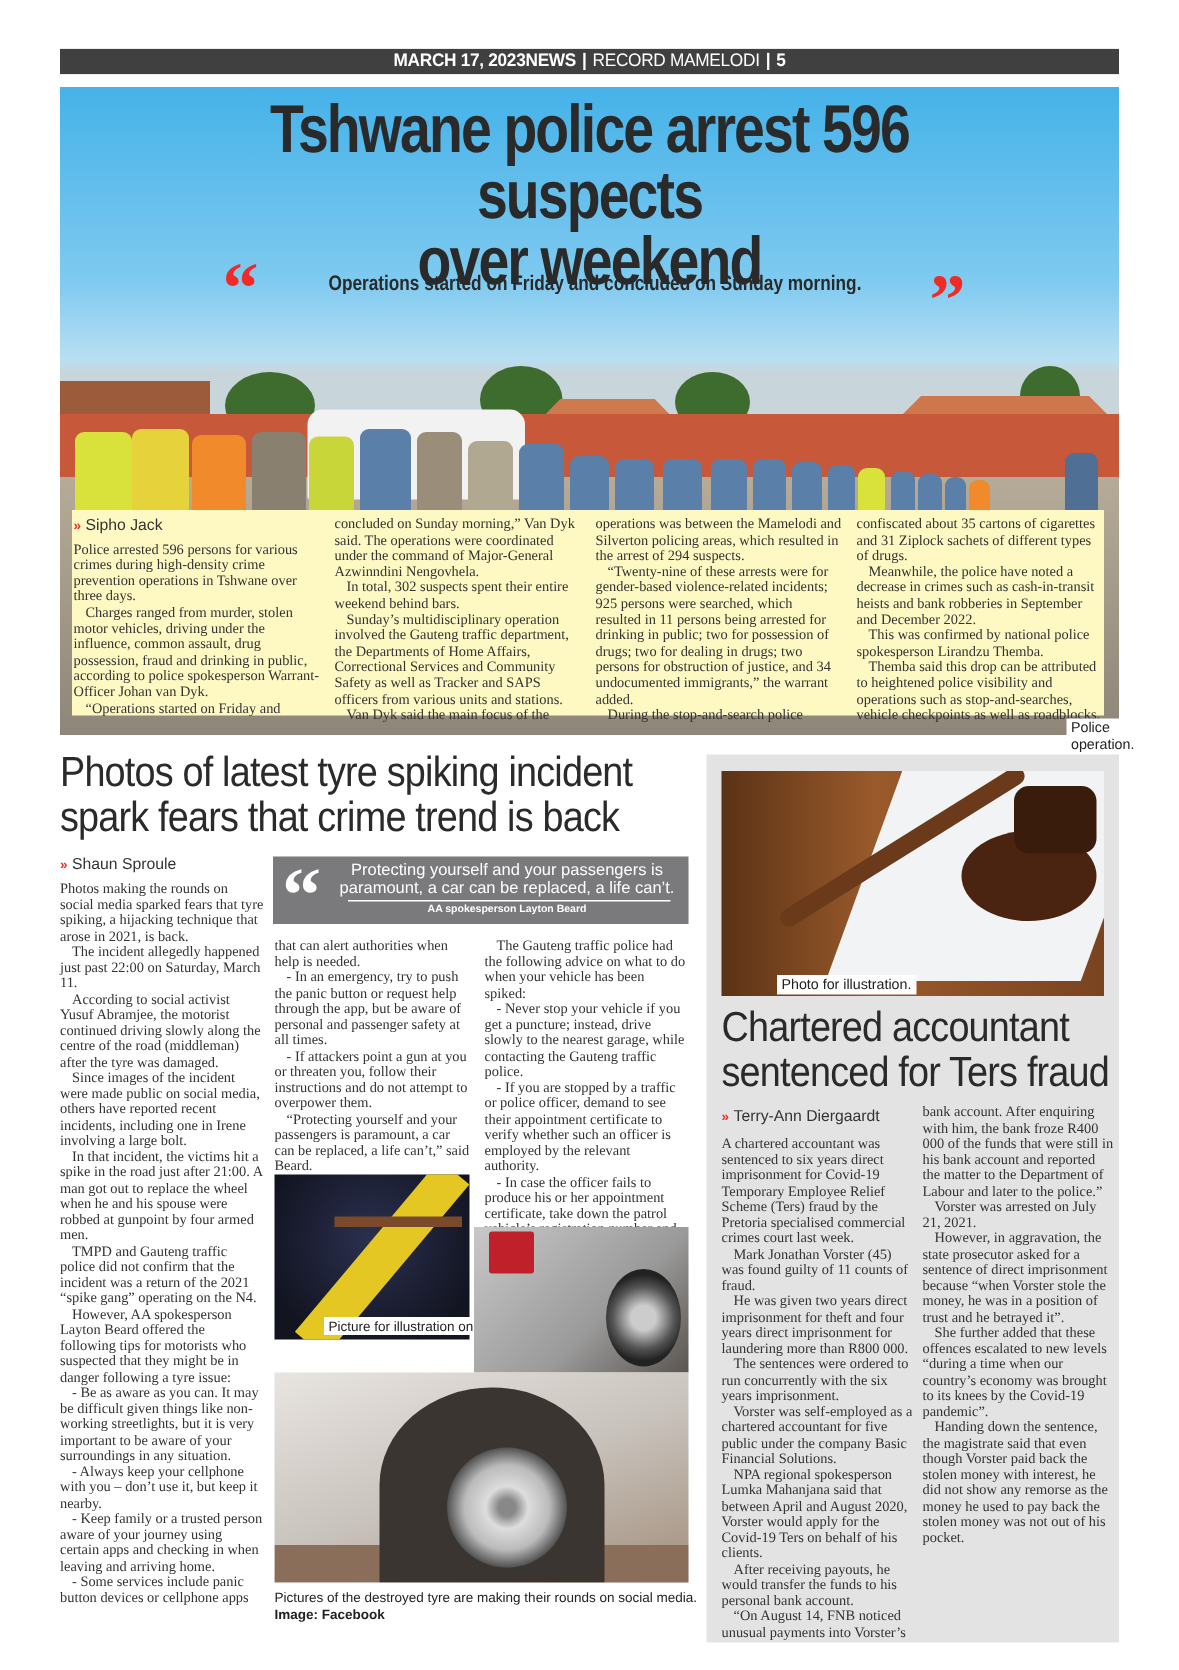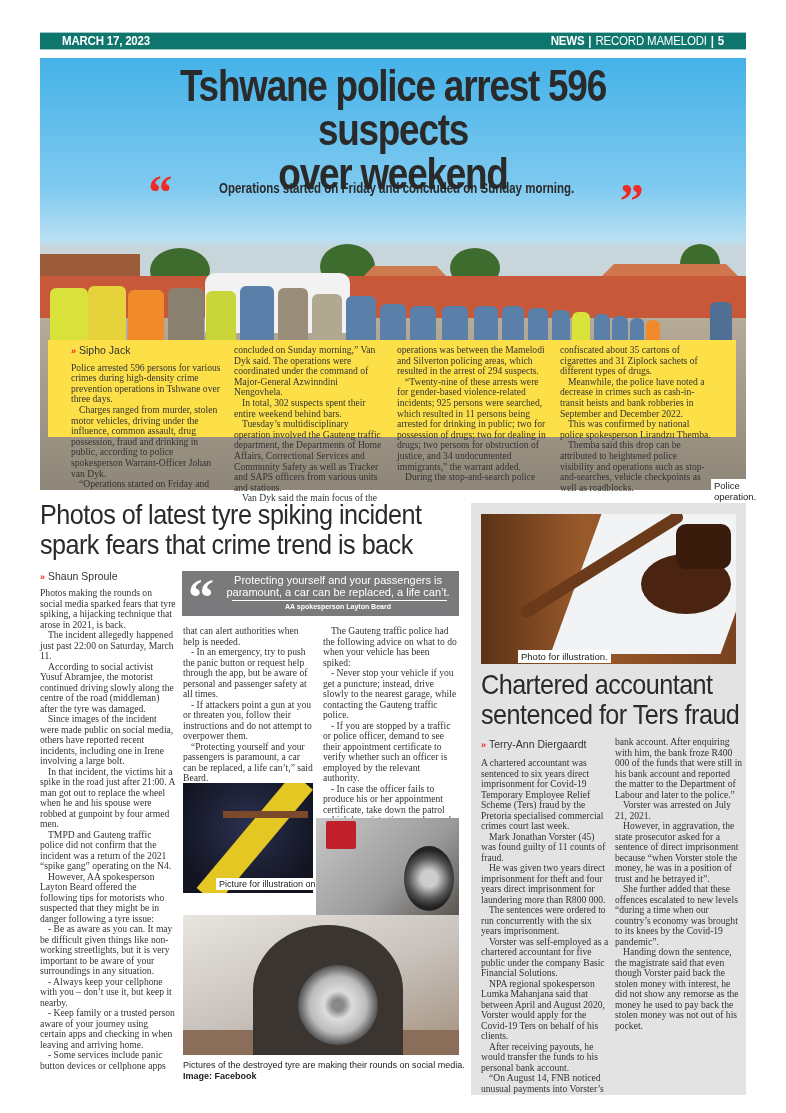--- a/index.html
+++ b/index.html
@@ -1,21 +1,21 @@
 <!DOCTYPE html>
 <html><head>
 <meta charset="utf-8">
 <style>
   * { box-sizing: border-box; margin: 0; padding: 0; }
   html, body { width: 786px; height: 1113px; background: #ffffff; overflow: hidden; }
   body { position: relative; font-family: "Liberation Serif", serif; color: #222; }
 
-  .topbar { position: absolute; left: 40px; top: 33px; width: 706px; height: 16px; background: #0f766e; color: #fff;
+  .topbar { position: absolute; left: 40px; top: 33px; width: 706px; height: 16px; background: #404040; color: #fff;
     font-family: "Liberation Sans", sans-serif; font-weight: bold; font-size: 11.5px; line-height: 16px; padding: 0 22px;
-    display: flex; justify-content: space-between; letter-spacing: -0.2px; transform: scaleY(1.05); }
+    display: flex; justify-content: center; letter-spacing: -0.2px; transform: scaleY(1.05); }
   .topbar .right span { font-weight: bold; }
   .topbar .right .light { font-weight: normal; }
   .topbar .sep { font-weight: normal; margin: 0 4px; }
 
   .hero { position: absolute; left: 40px; top: 58px; width: 706px; height: 432px; overflow: hidden;
     background: linear-gradient(180deg, #45b2e8 0%, #7fcaf0 30%, #b8dff2 42%, #c8d6dc 44%); }
   .hero .wall { position:absolute; left:0; top:218px; width:706px; height:42px; background:#c8583a; }
   .hero .roof1 { position:absolute; left:0; top:196px; width:100px; height:40px; background:#9c5b3a; }
   .hero .roof2 { position:absolute; left:320px; top:208px; width:90px; height:14px; background:#cf7a4e; clip-path: polygon(15% 0,85% 0,100% 100%,0 100%); }
   .hero .roof3 { position:absolute; left:560px; top:206px; width:140px; height:14px; background:#d0764c; clip-path: polygon(10% 0,90% 0,100% 100%,0 100%); }
@@ -27,21 +27,21 @@
 
   .headline { position:absolute; left:40px; top:64px; width:706px; text-align:center; font-family: "Liberation Sans", sans-serif;
     font-weight:bold; font-size:45px; line-height:44px; color:#2a2a2a; letter-spacing:-1.5px; transform: scaleX(0.82); transform-origin: center top; }
   .subquote { position:absolute; left:186px; top:160px; width:420px; display:flex; align-items:center; justify-content:center;
     font-family:"Liberation Sans", sans-serif; font-weight:bold; font-size:14px; color:#2a2a2a; }
   .subquote .q { color:#f02a24; font-size:48px; line-height:30px; font-weight:bold; font-family: "Liberation Serif", serif; }
   .subquote .q.open { margin-right:8px; margin-top:10px; }
   .subquote .q.close { margin-left:6px; margin-top:26px; }
   .subquote .txt { transform: scaleX(0.82); white-space: nowrap; }
 
-  .hero-text { position:absolute; left:48px; top:340px; width:688px; height:97px; background:#fde047; padding:5px 23px; }
+  .hero-text { position:absolute; left:48px; top:340px; width:688px; height:137px; background:#fef9c3; padding:5px 1px; }
   .hero-cols { display:flex; gap:10px; font-size:9.6px; line-height:10.6px; color:#333; }
   .hero-cols .col { flex:1; }
   .byline { font-family:"Liberation Sans", sans-serif; font-size:10.5px; color:#333; margin-bottom:6px; }
   .byline .arr { color:#f02a24; font-weight:bold; margin-right:3px; font-size:9px; }
   p.para { text-indent: 8px; }
   p.para.first { text-indent:0; }
 
   .caption { position:absolute; background:#fff; font-family:"Liberation Sans", sans-serif; font-size:9.5px; color:#222; padding:1px 3px;margin-left:32px; }
 
   .h2 { position:absolute; font-family:"Liberation Sans", sans-serif; font-weight:normal; color:#2a2a2a; letter-spacing:-0.6px; }
@@ -137,21 +137,21 @@
   <div class="hero-cols">
     <div class="col">
       <div class="byline"><span class="arr">»</span><span>Sipho Jack</span></div>
       <p class="para first">Police arrested 596 persons for various crimes during high-density crime prevention operations in Tshwane over three days.</p>
       <p class="para">Charges ranged from murder, stolen motor vehicles, driving under the influence, common assault, drug possession, fraud and drinking in public, according to police spokesperson Warrant-Officer Johan van Dyk.</p>
       <p class="para">“Operations started on Friday and</p>
     </div>
     <div class="col">
       <p class="para first">concluded on Sunday morning,” Van Dyk said. The operations were coordinated under the command of Major-General Azwinndini Nengovhela.</p>
       <p class="para">In total, 302 suspects spent their entire weekend behind bars.</p>
-      <p class="para">Tuesday’s multidisciplinary operation involved the Gauteng traffic department, the Departments of Home Affairs, Correctional Services and Community Safety as well as Tracker and SAPS officers from various units and stations.</p>
+      <p class="para">Sunday’s multidisciplinary operation involved the Gauteng traffic department, the Departments of Home Affairs, Correctional Services and Community Safety as well as Tracker and SAPS officers from various units and stations.</p>
       <p class="para">Van Dyk said the main focus of the</p>
     </div>
     <div class="col">
       <p class="para first">operations was between the Mamelodi and Silverton policing areas, which resulted in the arrest of 294 suspects.</p>
       <p class="para">“Twenty-nine of these arrests were for gender-based violence-related incidents; 925 persons were searched, which resulted in 11 persons being arrested for drinking in public; two for possession of drugs; two for dealing in drugs; two persons for obstruction of justice, and 34 undocumented immigrants,” the warrant added.</p>
       <p class="para">During the stop-and-search police</p>
     </div>
     <div class="col">
       <p class="para first">confiscated about 35 cartons of cigarettes and 31 Ziplock sachets of different types of drugs.</p>
       <p class="para">Meanwhile, the police have noted a decrease in crimes such as cash-in-transit heists and bank robberies in September and December 2022.</p>

